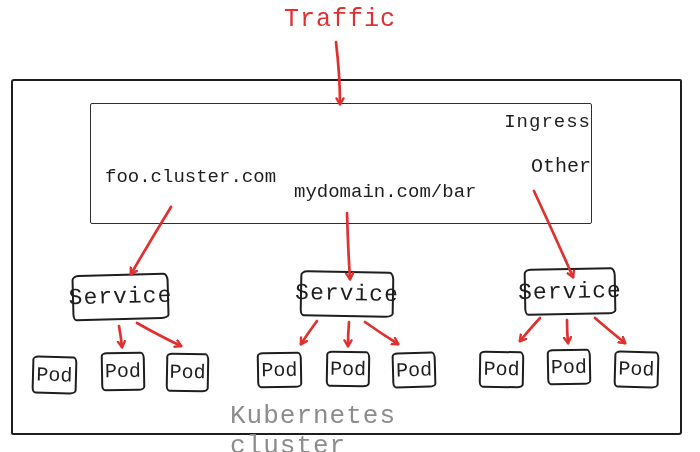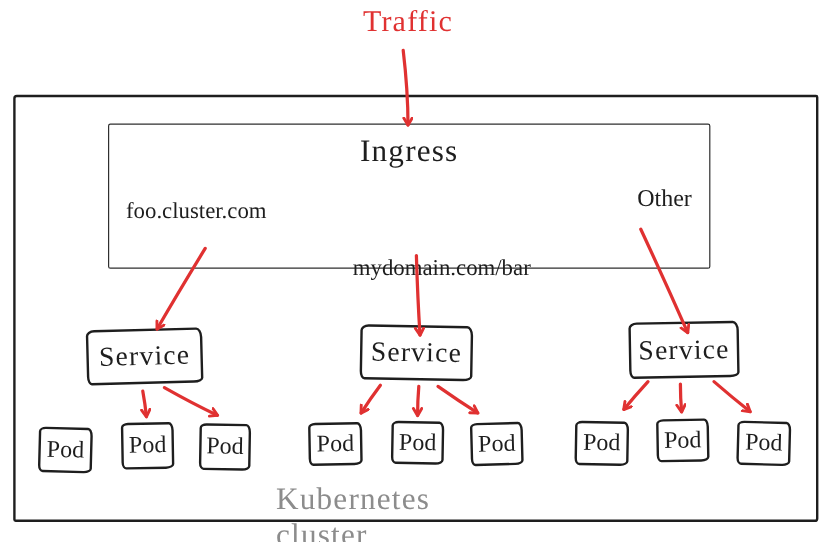--- a/index.html
+++ b/index.html
@@ -7,21 +7,21 @@
     --color-ink: #1e1e1e;
     --color-muted: #8c8c8c;
   }
   * { margin: 0; padding: 0; box-sizing: border-box; }
   body { background: #ffffff; }
   .canvas {
     position: relative;
     width: 700px;
     height: 452px;
     background: #ffffff;
-    font-family: Liberation Serif, serif;
+    font-family: Liberation Mono, monospace;
     color: var(--color-ink);
     overflow: hidden;
   }
   .traffic-label {
     position: absolute;
     left: 260px; top: 5px; width: 160px;
     text-align: center;
     font-size: 25px;
     letter-spacing: 1px;
     color: var(--color-arrow);
@@ -36,27 +36,27 @@
   .ingress-box {
     position: absolute;
     left: 90px; top: 103px;
     width: 502px; height: 121px;
     border: 1.7px solid #2f2f2f;
     border-radius: 2px;
   }
   .ingress-title {
     position: absolute;
     left: 0; right: 0; top: 7px;
-    text-align: center;
-    font-size: 26px;
+    text-align: right;
+    font-size: 19px;
     letter-spacing: 1px;
   }
   .rule { position: absolute; white-space: nowrap; font-size: 19px; }
   .rule-foo   { left: 14px;  top: 62px; }
-  .rule-bar   { left: 203px; top: 77px; margin-top: 32px; }
+  .rule-bar   { left: 203px; top: 77px; }
   .rule-other { left: 440px; top: 51px; font-size: 20px; }
   .service {
     position: absolute;
     display: flex; align-items: center; justify-content: center;
     border: 2.3px solid var(--color-ink);
     border-radius: 7px 5px 8px 4px / 5px 8px 4px 7px;
     font-size: 23px;
     letter-spacing: 1px;
     background: #fff;
   }

